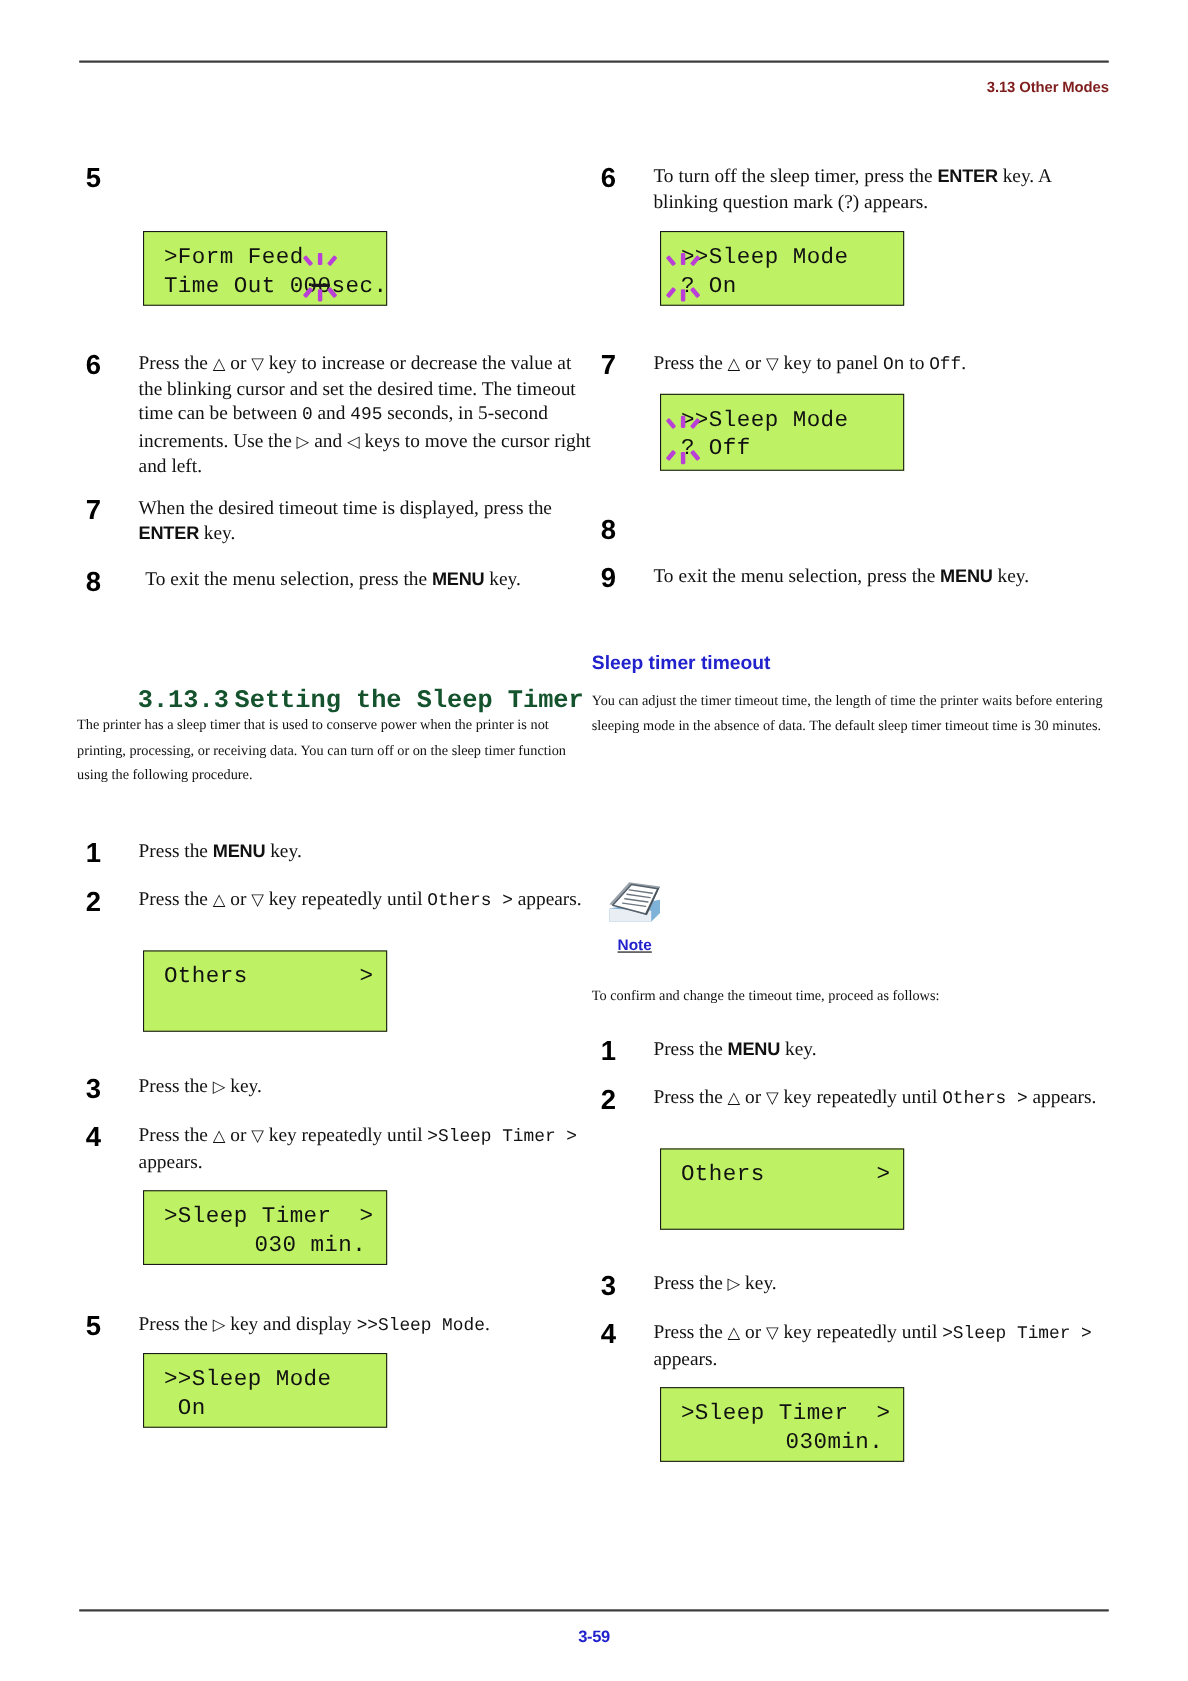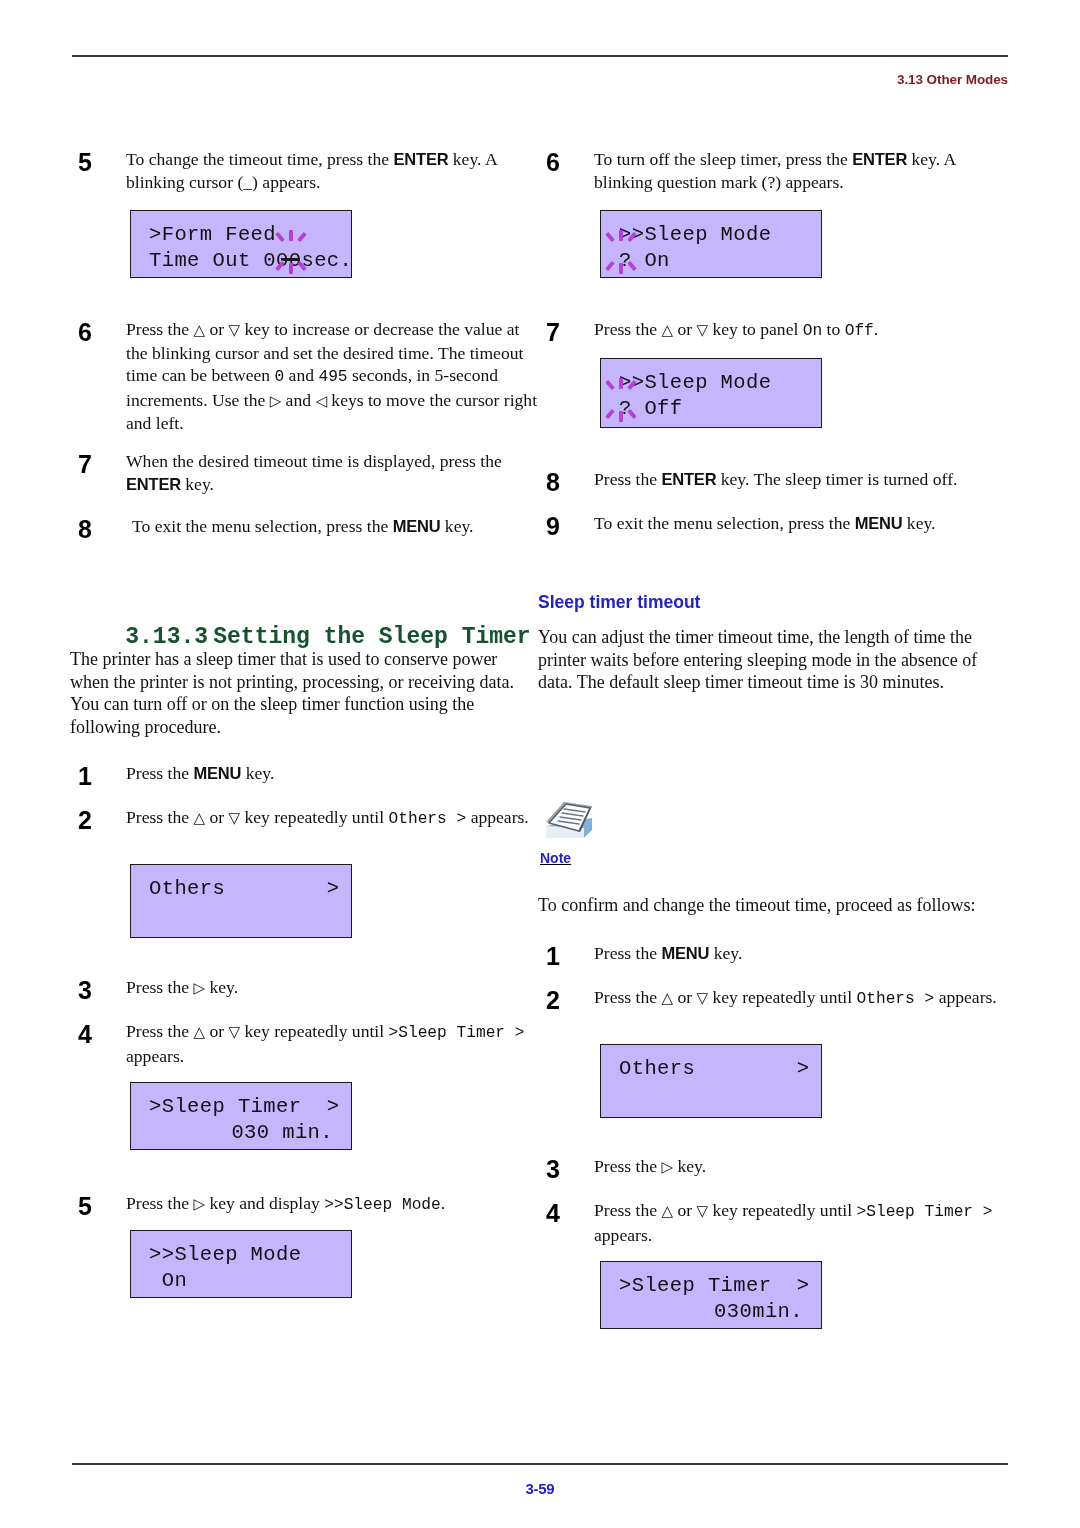--- a/index.html
+++ b/index.html
@@ -78,21 +78,21 @@
     margin-left: 56px;
     font-family: "Liberation Serif", serif;
     font-size: 17.6px;
     line-height: 22.5px;
     color: #111;
   }
   .para {
     position: absolute;
     width: 470px;
     font-family: "Liberation Serif", serif;
-    font-size: 18px;
+    font-size: 13px;
     line-height: 22.5px;
     color: #111;
   }
 
   b.k {
     font-family: "Liberation Sans", sans-serif;
     font-weight: bold;
     font-size: 16.5px;
     letter-spacing: -0.2px;
   }
@@ -101,21 +101,21 @@
     font-size: 16.2px;
     letter-spacing: 0px;
   }
   .tri { font-family: "DejaVu Sans", sans-serif; font-size: 15px; }
 
   
   .lcd {
     position: absolute;
     box-sizing: border-box;
     border: 1.6px solid #1a1a1a;
-    background: #c4b5fd;
+    background: #bef264;
     font-family: "Liberation Mono", monospace;
     font-size: 20.5px;
     line-height: 26px;
     letter-spacing: 0.4px;
     color: #111;
     padding: 11px 0 0 0;
   }
   .lcd .l1, .lcd .l2 {
     position: relative;
     white-space: pre;
@@ -173,21 +173,21 @@
   
   .note {
     position: absolute;
     width: 470px;
   }
   .note-icon-wrap {
     position: absolute;
     left: 2px;
     top: 0;
     width: 74px;
-    text-align: left;
+    text-align: center;
     text-decoration: underline;
   }
   .note-label {
     font-family: "Liberation Sans", sans-serif;
     font-weight: bold;
     font-size: 14px;
     color: #2222cc;
     margin-top: 2px;
     display: block;
   }
@@ -203,23 +203,20 @@
 </head>
 <body>
 
 <div class="page">
 
   <div class="hdr-rule"></div>
   <div class="hdr-text">3.13 Other Modes</div>
 
   <div class="step" style="left:70px; top:148px;">
     <div class="step-num">5</div>
-    <div class="step-body">
-      <span>To change the timeout time, press the </span><b class="k">ENTER</b><span> key. A blinking cursor (_) appears.</span>
-    </div>
   </div>
   <div class="lcd" style="left:130px; top:210px; width:222px; height:68px;">
     <div class="l1">&gt;Form Feed</div>
     <div class="l2">Time Out 000sec.</div>
     <div class="blink" style="left:143px; top:19px;">
       <i class="t0"></i>
         <i class="t1"></i>
         <i class="t2"></i>
       <i class="bar"></i>
       <i class="b0"></i>
@@ -335,23 +332,20 @@
         <i class="t1"></i>
         <i class="t2"></i>
       <i class="b0"></i>
         <i class="b1"></i>
         <i class="b2"></i>
     </div>
   </div>
 
   <div class="step" style="left:538px; top:468px;">
     <div class="step-num">8</div>
-    <div class="step-body">
-      <span>Press the </span><b class="k">ENTER</b><span> key. The sleep timer is turned off.</span>
-    </div>
   </div>
 
   <div class="step" style="left:538px; top:512px;">
     <div class="step-num">9</div>
     <div class="step-body">
       <span>To exit the menu selection, press the </span><b class="k">MENU</b><span> key.</span>
     </div>
   </div>
 
   <div class="h4" style="left:538px; top:592px;">Sleep timer timeout</div>

